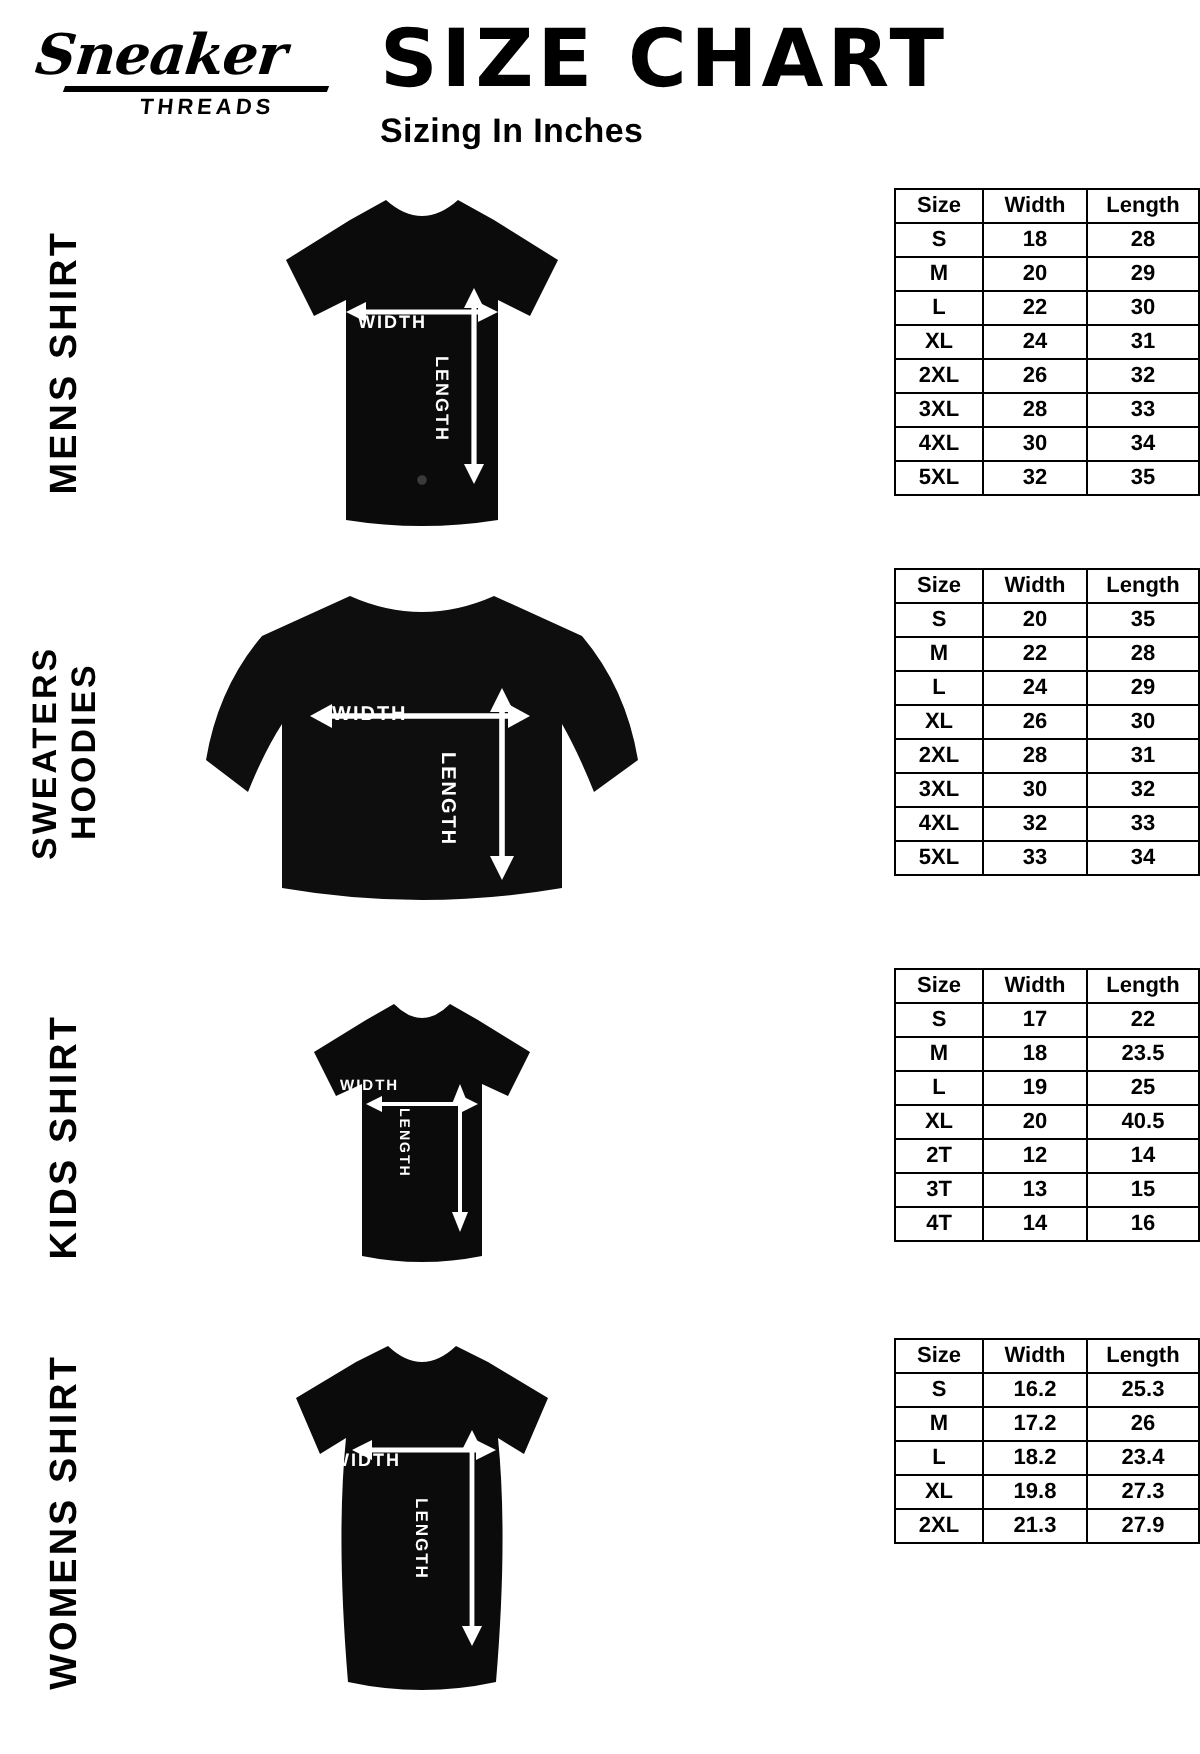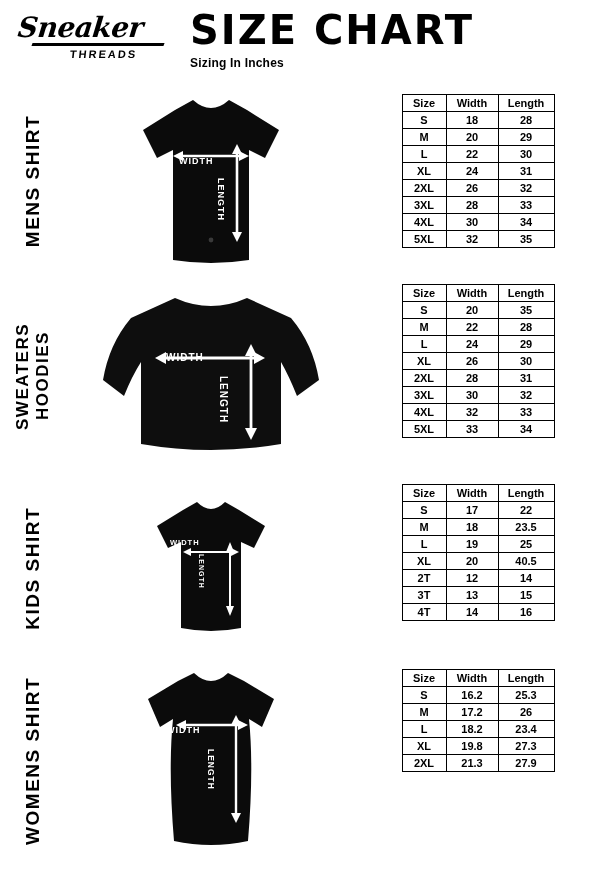--- a/index.html
+++ b/index.html
@@ -62,21 +62,21 @@
     padding-top: 10px;
   }
   .size-chart-title {
     font-family: "DejaVu Sans", sans-serif;
     font-weight: bold;
     font-size: 40px;
     letter-spacing: 2px;
     line-height: 1;
   }
   .size-chart-sub {
-    font-size: 12px;
+    font-size: 17px;
     font-weight: bold;
     margin-top: 6px;
     letter-spacing: 0.2px;
   }
 
   
   .section {
     display: flex;
     position: relative;
   }
@@ -102,21 +102,21 @@
     display: flex;
     align-items: center;
     justify-content: center;
     flex-shrink: 0;
     position: relative;
   }
   .sec-table {
     flex: 1;
     display: flex;
     align-items: flex-start;
-    justify-content: center;
+    justify-content: flex-end;
     padding-top: 8px;
   }
 
   
   table.sizes {
     border-collapse: collapse;
     background: #fff;
     font-size: 11px;
   }
   table.sizes th, table.sizes td {

